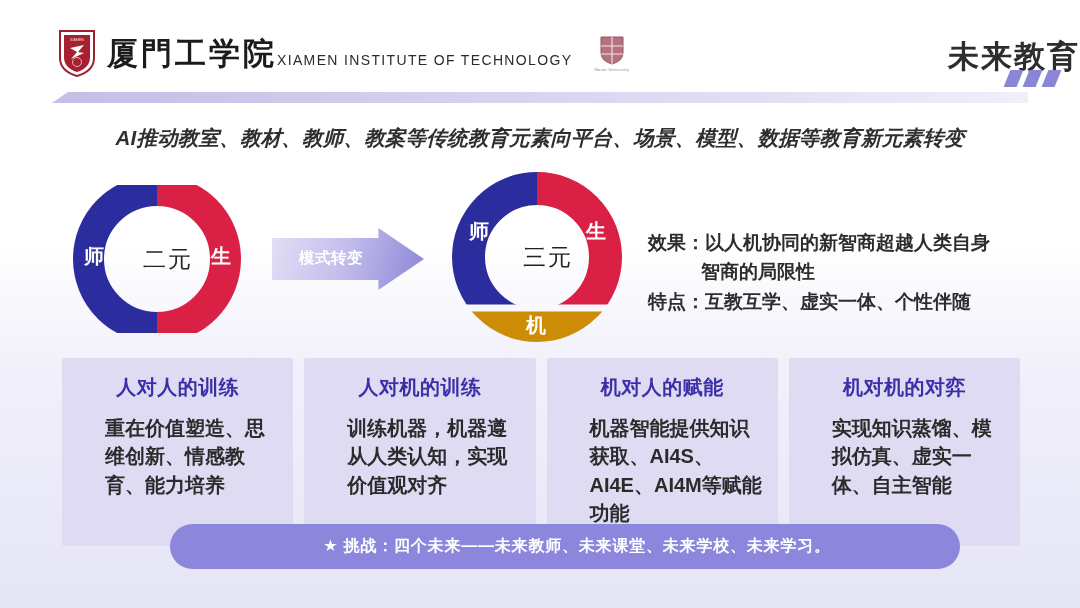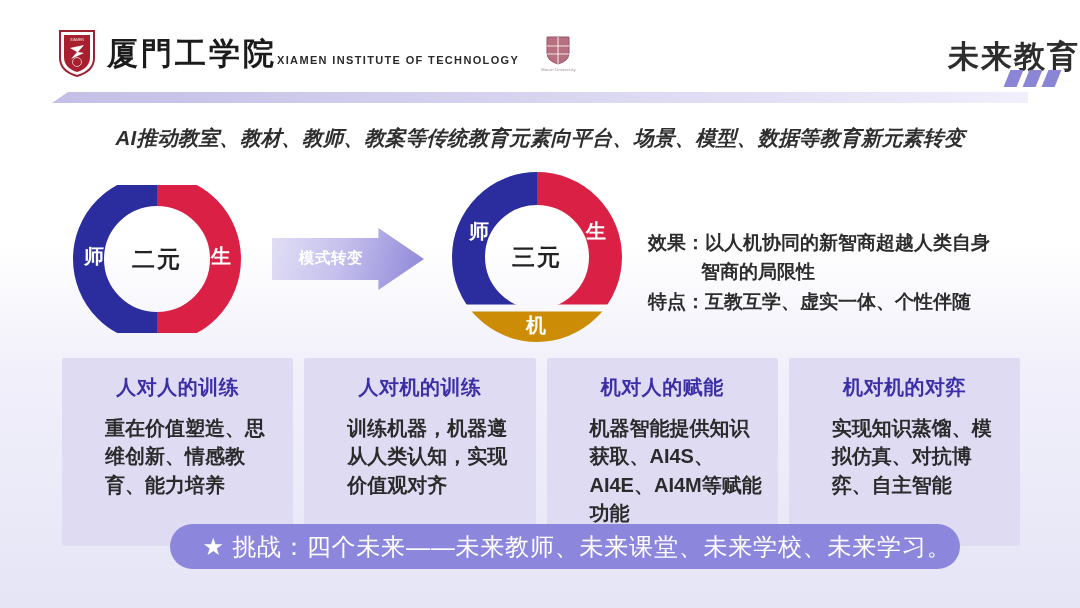--- a/index.html
+++ b/index.html
@@ -47,22 +47,22 @@
   }
   .logo-cn {
     font-family: "Liberation Serif", "DejaVu Serif", serif;
     font-size: 31px;
     font-weight: bold;
     letter-spacing: 3px;
     color: #1b1b1b;
     white-space: nowrap;
   }
   .logo-en {
-    font-size: 11px;
-    font-weight: bold;
+    font-size: 14px;
+    font-weight: normal;
     letter-spacing: 1.35px;
     color: #2b2b2b;
     margin-top: 14px;
     white-space: nowrap;
   }
   .sub-crest {
     margin-left: 12px;
     display: flex;
     flex-direction: column;
     align-items: center;
@@ -132,27 +132,27 @@
     width: 1080px;
     height: 175px;
   }
 
   .ring {
     position: absolute;
     border-radius: 50%;
   }
   .ring .center-label {
     position: absolute;
-    left: 0; top: 0;
+    left: 11px; top: 0;
     width: 100%; height: 100%;
     display: flex;
     align-items: center;
     justify-content: center;
     font-size: 23px;
-    font-weight: bold;
+    font-weight: normal;
     color: #222;
     letter-spacing: 2px;
   }
   .arc-label {
     position: absolute;
     font-size: 20px;
     font-weight: bold;
     color: #ffffff;
   }
 
@@ -303,22 +303,22 @@
     top: 524px;
     width: 790px;
     height: 45px;
     background: #8d86dd;
     border-radius: 23px;
     display: flex;
     align-items: center;
     justify-content: center;
   }
   .banner-text {
-    font-size: 24px;
-    font-weight: normal;
+    font-size: 16px;
+    font-weight: bold;
     color: #ffffff;
     letter-spacing: .8px;
     margin-left: 24px;
   }
 </style>
 </head>
 <body>
 
 <div id="slide">
 
@@ -414,21 +414,21 @@
     <div class="card">
       <div class="card-title">人对机的训练</div>
       <div class="card-body">训练机器，机器遵从人类认知，实现价值观对齐</div>
     </div>
     <div class="card">
       <div class="card-title">机对人的赋能</div>
       <div class="card-body">机器智能提供知识获取、AI4S、AI4E、AI4M等赋能功能</div>
     </div>
     <div class="card">
       <div class="card-title">机对机的对弈</div>
-      <div class="card-body">实现知识蒸馏、模拟仿真、对抗博弈、自主智能</div>
+      <div class="card-body">实现知识蒸馏、模拟仿真、虚实一体、自主智能</div>
     </div>
   </div>
 
   <div class="banner">
     <div class="banner-text">★ 挑战：四个未来——未来教师、未来课堂、未来学校、未来学习。</div>
   </div>
 
 </div>
 
 </body></html>

